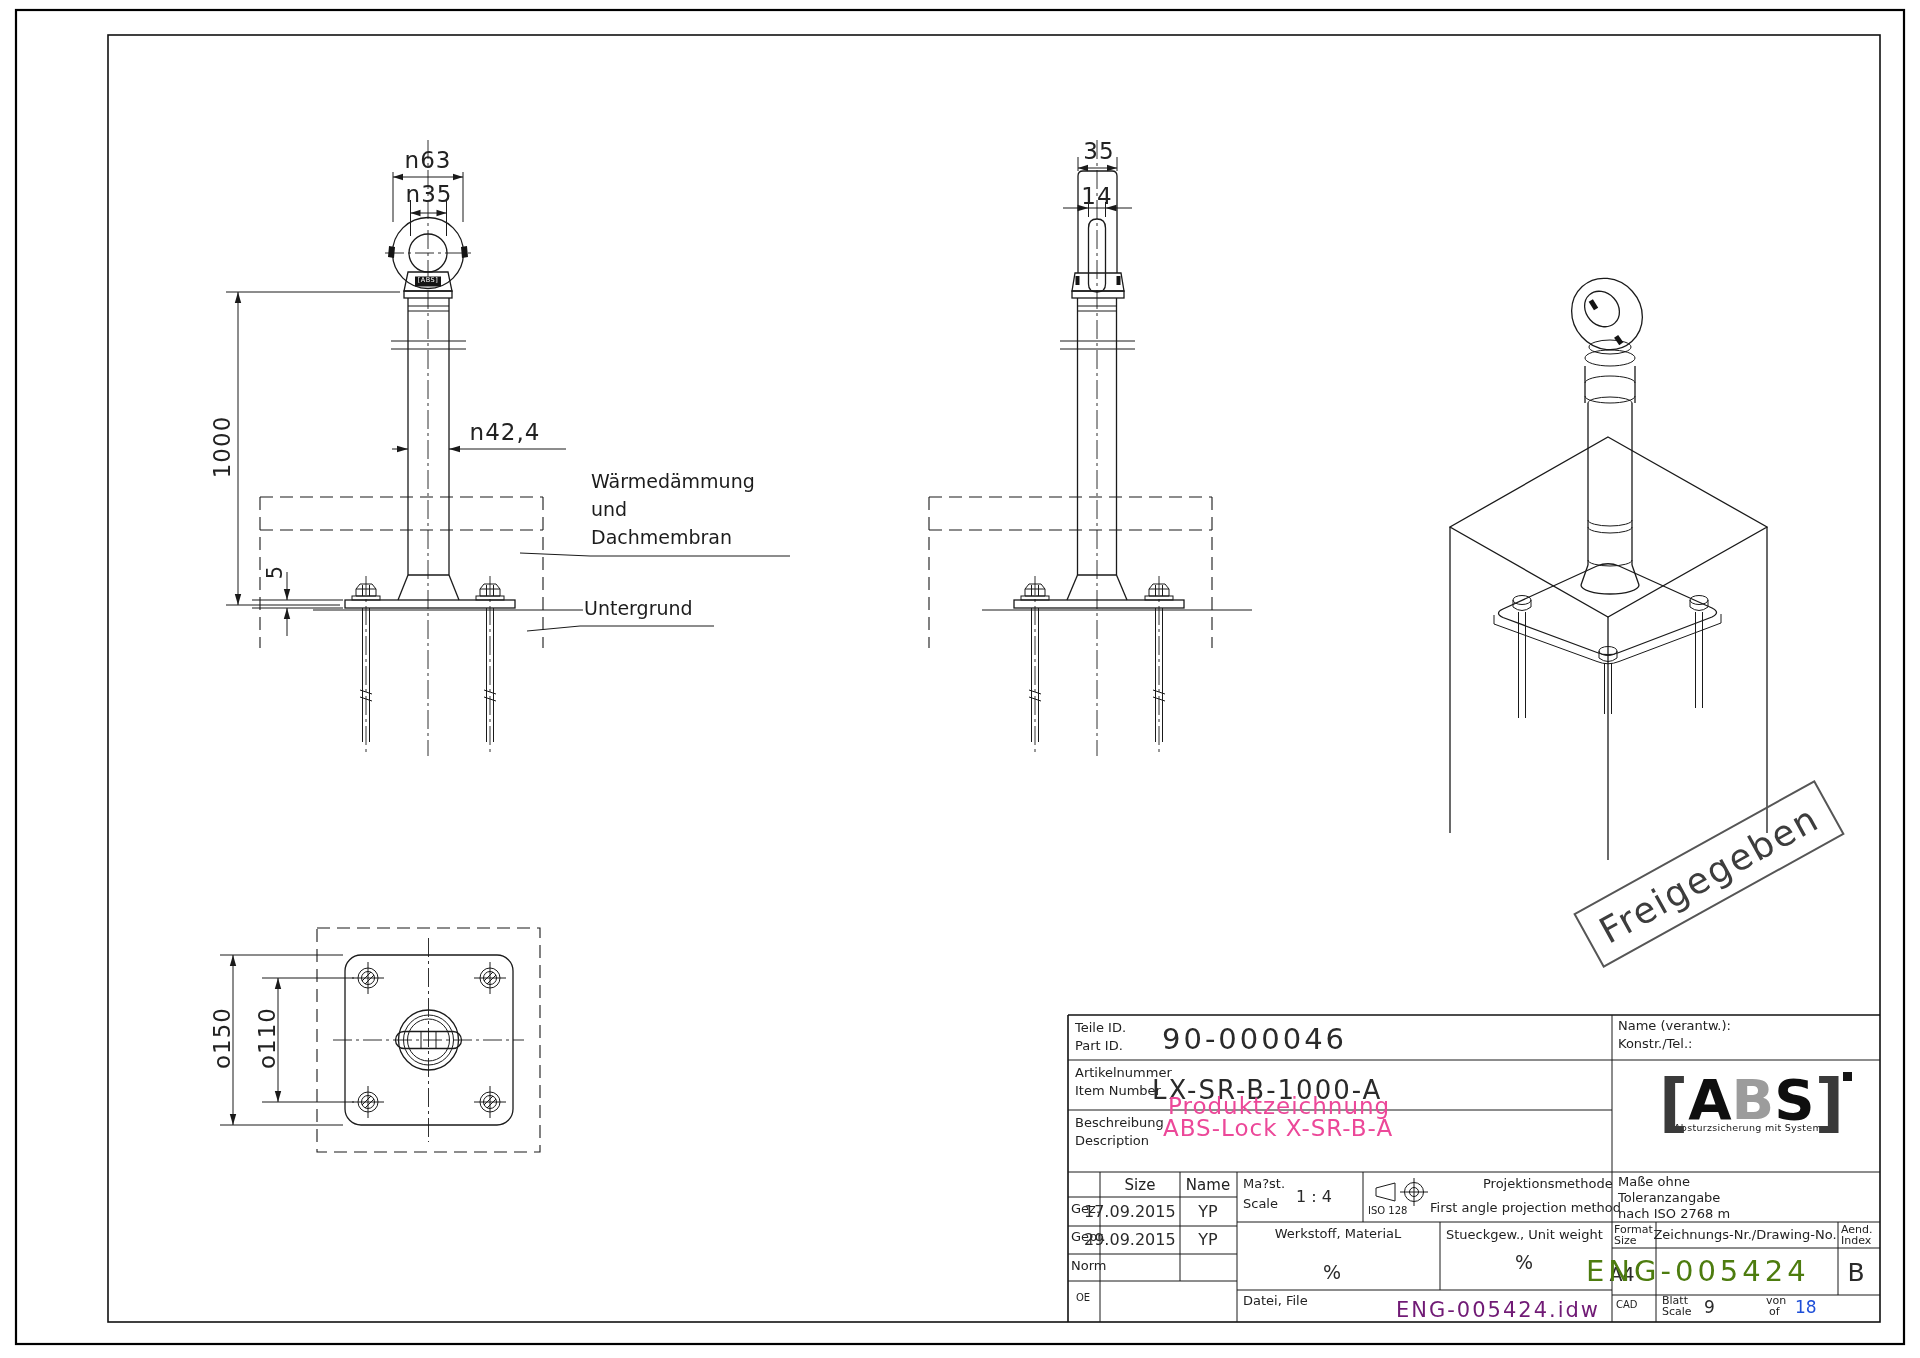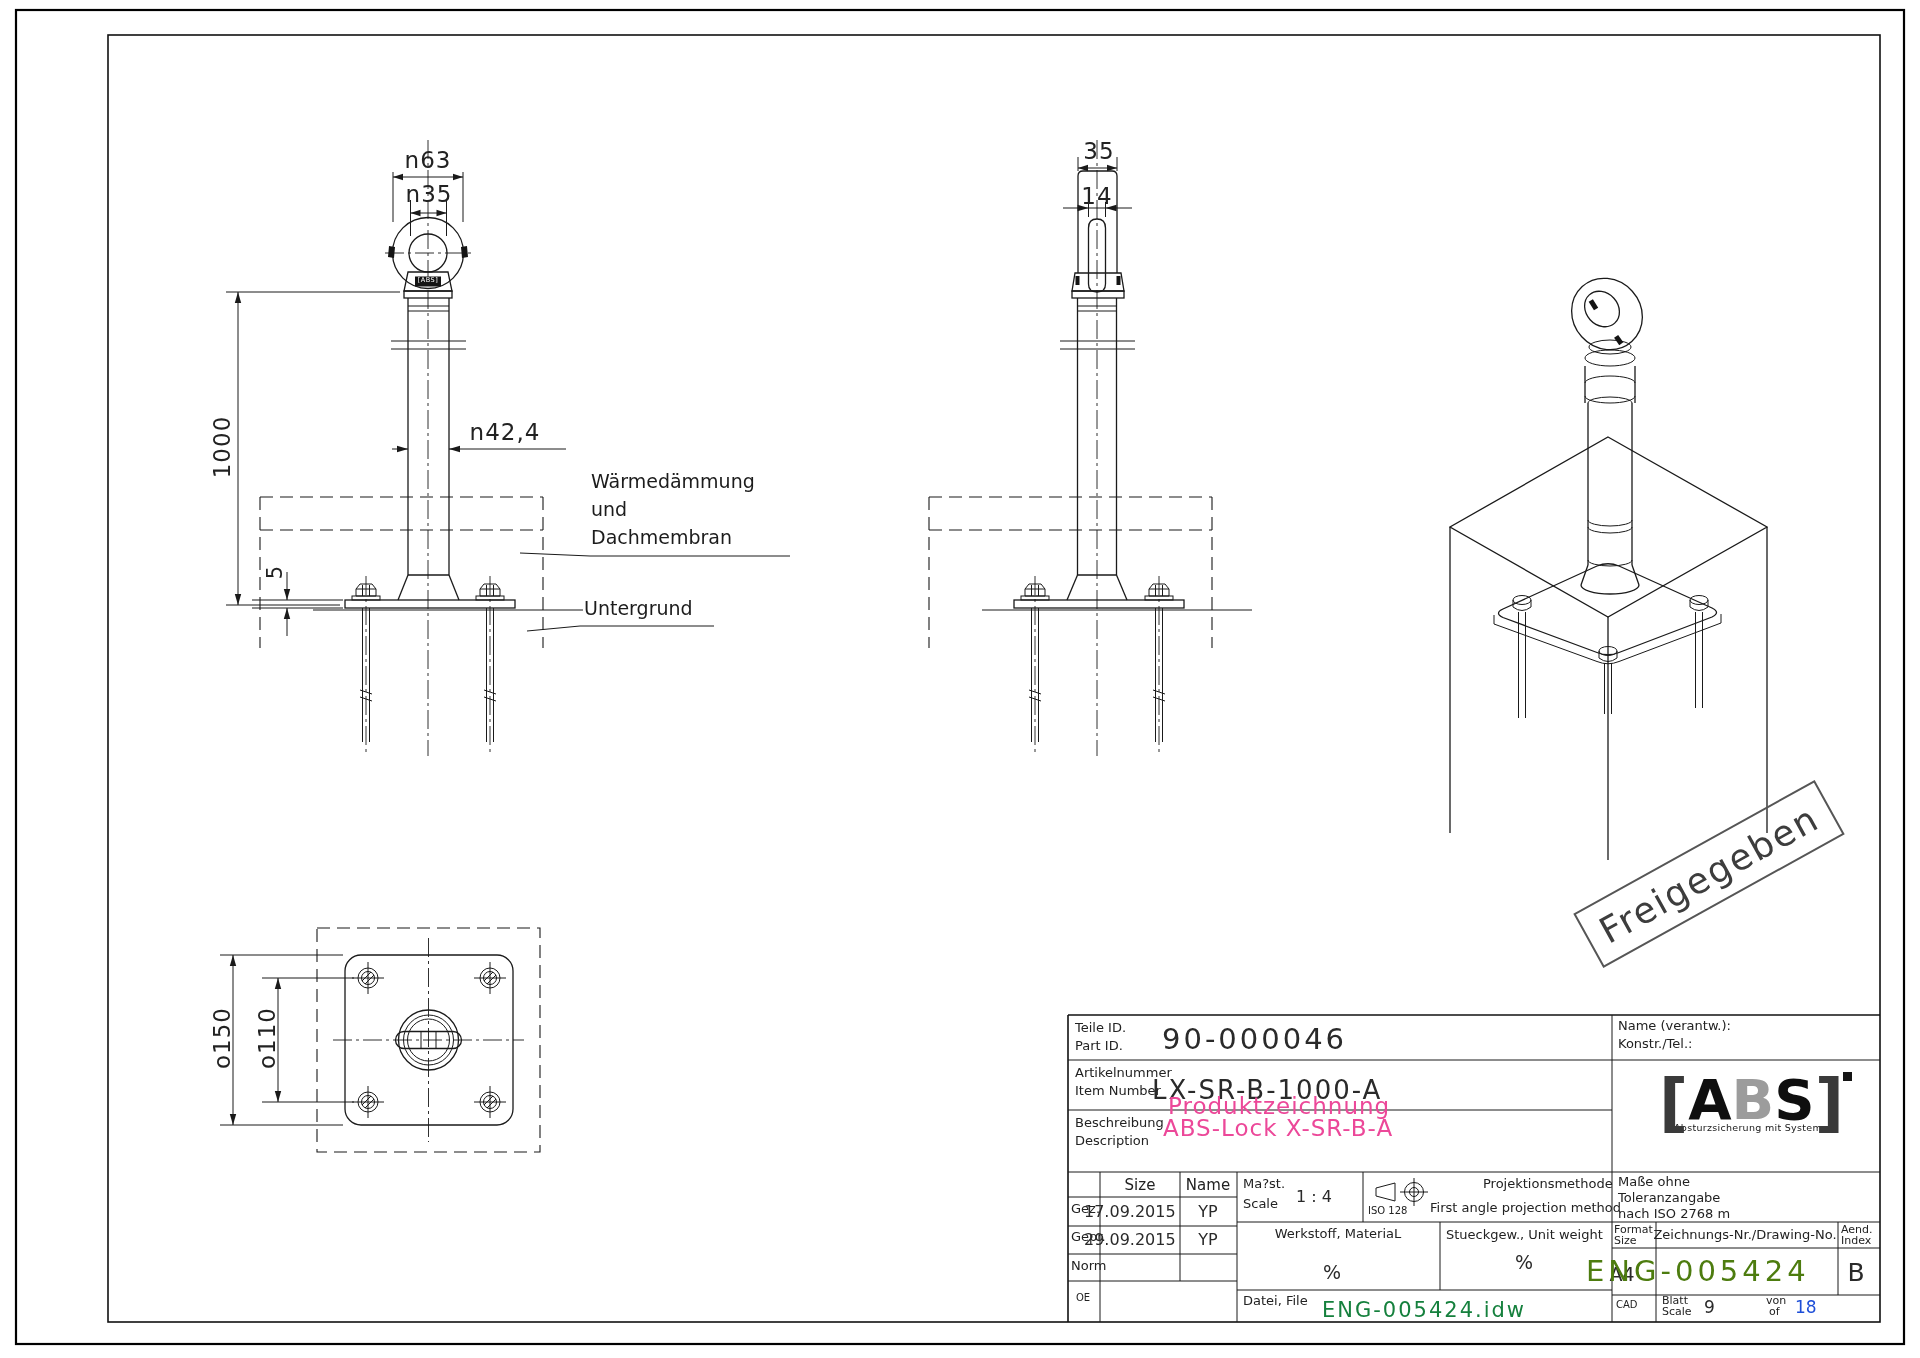--- a/index.html
+++ b/index.html
@@ -365,21 +365,21 @@
 <span class="t lbl2" style="left:1368px;top:1206px;font-size:10px">ISO 128</span>
 <span class="t lbl" style="left:1483px;top:1177px">Projektionsmethode</span>
 <span class="t lbl" style="left:1430px;top:1201px">First angle projection method</span>
 
 <span class="t lbl c" style="left:1338px;top:1234px">Werkstoff, MateriaL</span>
 <span class="t pct c" style="left:1332px;top:1272px">%</span>
 <span class="t lbl" style="left:1446px;top:1228px">Stueckgew., Unit weight</span>
 <span class="t pct c" style="left:1524px;top:1262px">%</span>
 
 <span class="t lbl" style="left:1243px;top:1294px">Datei, File</span>
-<span class="t" style="left:1322px;top:1299px;font-size:21px;letter-spacing:2px;color:#15803d">ENG-005424.idw</span>
+<span class="t" style="left:1396px;top:1299px;font-size:21px;letter-spacing:2px;color:#701a75">ENG-005424.idw</span>
 
 <span class="t lbl" style="left:1618px;top:1019px">Name (verantw.):</span>
 <span class="t lbl" style="left:1618px;top:1037px">Konstr./Tel.:</span>
 
 <div class="logo">
   <span class="row">
     <span class="lb">[</span><span class="la">A</span><span class="lbm">B</span><span class="ls">S</span><span class="lb">]</span>
     <span class="lsq"></span>
   </span>
   <div class="ltag">Absturzsicherung mit System</div>

